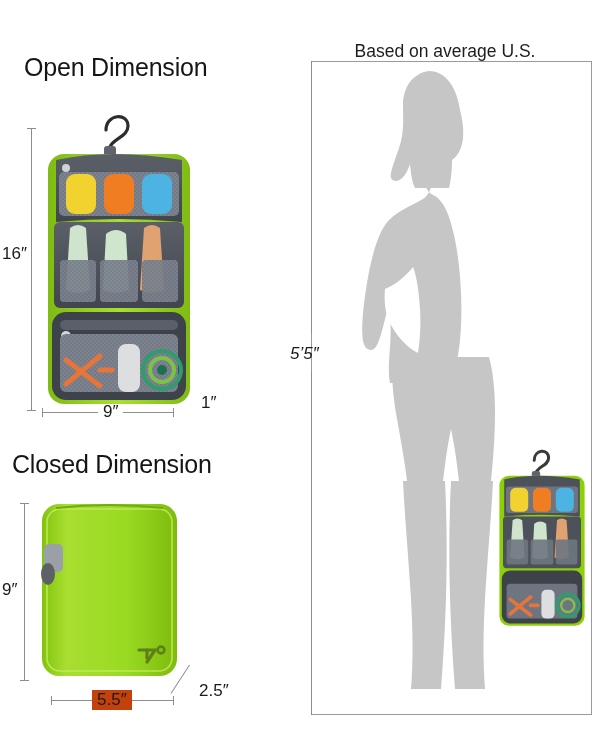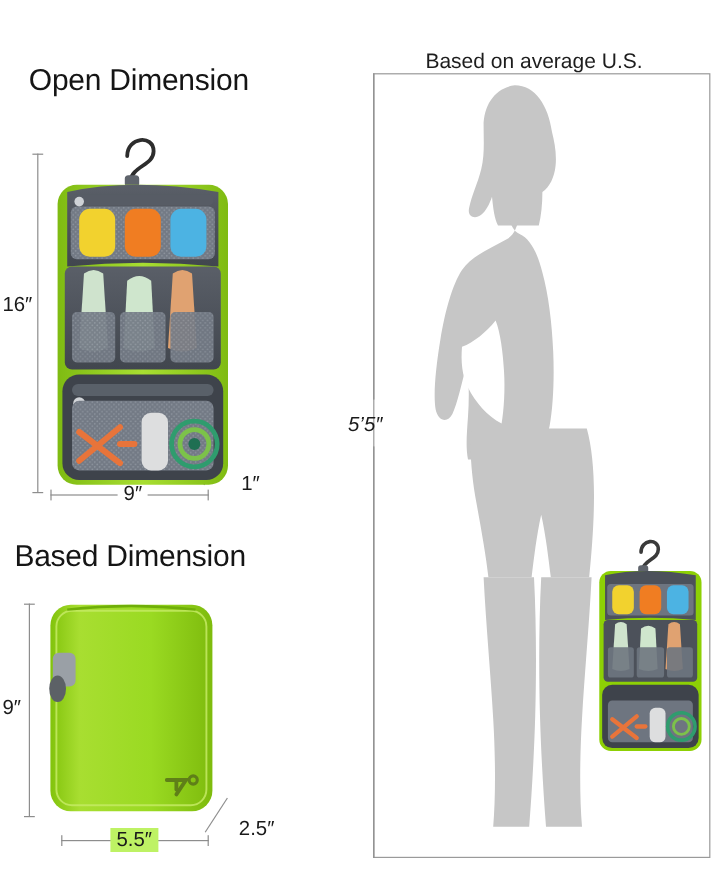--- a/index.html
+++ b/index.html
@@ -142,31 +142,31 @@
         <path d="M56 272 L68 272"></path>
     </g>
     <rect x="74" y="246" width="22" height="48" rx="8" fill="#dddedf"></rect>
     <g>
       <circle cx="118" cy="272" r="19" fill="none" stroke="#2f9c6e" stroke-width="4"></circle>
       <circle cx="118" cy="272" r="12" fill="none" stroke="#7cc24a" stroke-width="4"></circle>
       <circle cx="118" cy="272" r="5" fill="#1f6f52"></circle>
     </g>
   </svg>
 
-  <div class="panel-heading" id="heading-closed">Based Dimension</div>
+  <div class="panel-heading" id="heading-closed">Closed Dimension</div>
 
   <div class="vline" style="left:24px; top:503px; height:177px;"></div>
   <div class="cap-h" style="left:20px; top:503px;"></div>
   <div class="cap-h" style="left:20px; top:680px;"></div>
   <div class="dim" style="left:2px; top:580px;">9″</div>
 
   <div class="hline" style="left:51px; top:700px; width:123px;"></div>
   <div class="cap-v" style="left:51px; top:696px;"></div>
   <div class="cap-v" style="left:173px; top:696px;"></div>
-  <div class="dim" style="left:92px; top:690px; background:#bef264; padding:0 5px;">5.5″</div>
+  <div class="dim" style="left:92px; top:690px; background:#c2410c; padding:0 5px;">5.5″</div>
 
   <div class="diag" style="left:189px; top:665px; height:34px; transform:rotate(33deg);"></div>
   <div class="dim" style="left:199px; top:681px;text-align:right;">2.5″</div>
 
   <svg id="closed-bag" viewBox="0 0 143 180">
     <defs>
       <linearGradient id="closedG" x1="0" y1="0" x2="1" y2="0">
         <stop offset="0" stop-color="#82c30c"></stop>
         <stop offset="0.18" stop-color="#a8de31"></stop>
         <stop offset="0.62" stop-color="#9ada22"></stop>

